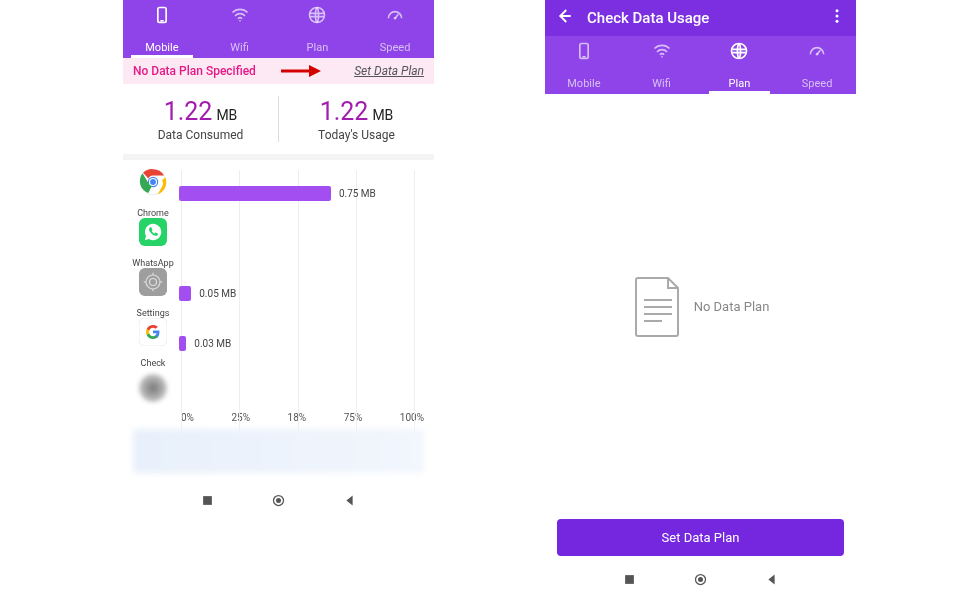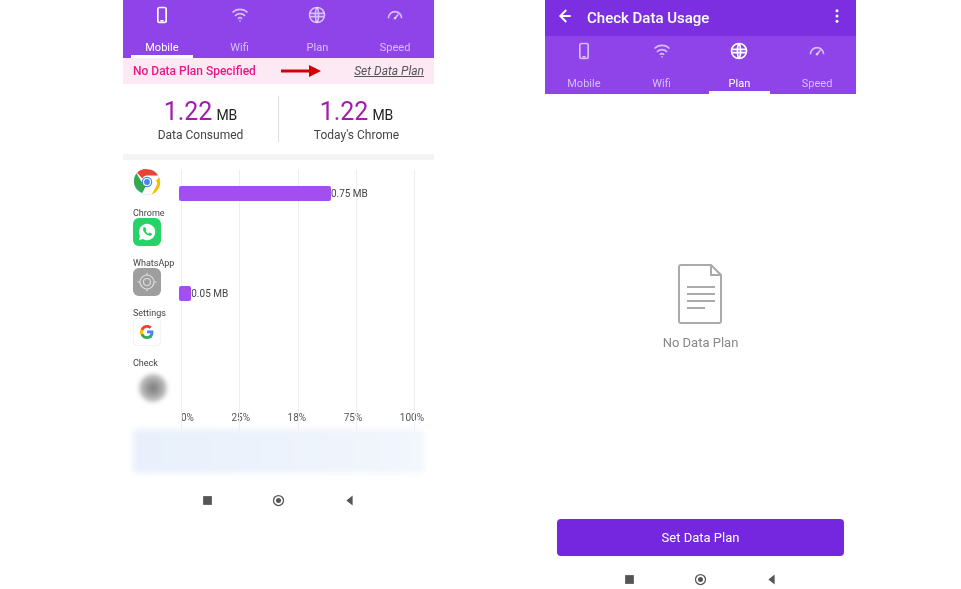--- a/index.html
+++ b/index.html
@@ -130,21 +130,21 @@
     align-items: center;
     height: 50px;
     gap: 6px;
     position: relative;
     z-index: 1;
   }
   .app-row .icon-cell {
     width: 40px;
     display: flex;
     flex-direction: column;
-    align-items: flex-start;
+    align-items: center;
     gap: 12px;
   }
   .app-row .icon-cell .nm { font-size: 9px; color: #444;}
   .app-row .icon-cell .ic { width: 28px; height: 28px; border-radius: 6px;}
   .bar-track {
     flex: 1;
     position: relative;
     height: 15px;
   }
   .bar {
@@ -153,21 +153,21 @@
     height: 15px;
     background: #a24ef0;
     border-radius: 2px;
   }
   .bar-label {
     position: absolute;
     top: 0;
     font-size: 10px;
     color: #444;
     line-height: 15px;
-    padding-left: 0;
+    padding-left: 8px;
   }
   .axis {
     display: flex;
     justify-content: space-between;
     font-size: 10px;
     color: #555;
     padding-left: 48px;
     padding-right: 0px;
     margin-top: 4px;
   }
@@ -188,21 +188,20 @@
     height: 44px;
     background: linear-gradient(90deg, #e8f0fb 0%, #f2f6fd 100%);
     filter: blur(3px);
     border-radius: 2px;
   }
 
   
   .empty {
     height: 425px;
     display: flex;
-    flex-direction:column;
     align-items:center;
     justify-content:center;
     gap: 10px;
     color: #888;
     font-size: 13px;
   }
   .empty svg { width: 52px; height: 62px; }
 
   .btn-primary {
     background: #7527e0;
@@ -283,21 +282,21 @@
   </div>
 
   <div class="stats-row">
     <div class="stat">
       <div><span class="big">1.22</span> <span class="unit">MB</span></div>
       <div class="lbl">Data Consumed</div>
     </div>
     <div class="divider"></div>
     <div class="stat">
       <div><span class="big">1.22</span> <span class="unit">MB</span></div>
-      <div class="lbl">Today's Chrome</div>
+      <div class="lbl">Today's Usage</div>
     </div>
   </div>
 
   <div class="usage-list">
     <div class="gridlines">
       <div class="gl" style="left:0%"></div>
       <div class="gl" style="left:25%"></div>
       <div class="gl" style="left:50%"></div>
       <div class="gl" style="left:75%"></div>
       <div class="gl" style="left:100%"></div>
@@ -366,20 +365,24 @@
           <svg viewBox="0 0 48 48">
               <rect width="48" height="48" rx="10" fill="#fff" stroke="#ddd"></rect>
               <path d="M35 24c0-.9-.1-1.6-.2-2.4H24v4.6h6.2c-.3 1.6-1.2 3-2.6 3.9v3.2h4.2c2.5-2.3 3.2-5.7 3.2-9.3z" fill="#4285F4"></path>
               <path d="M24 36c3.2 0 6-1.1 8-2.9l-4.2-3.2c-1.1.7-2.5 1.2-3.8 1.2-3 0-5.5-2-6.4-4.7h-4.3v3.3C15.3 33.4 19.3 36 24 36z" fill="#34A853"></path>
               <path d="M17.6 26.4c-.2-.7-.4-1.5-.4-2.4s.1-1.7.4-2.4v-3.3h-4.3C12.5 20.3 12 22.1 12 24s.5 3.7 1.3 5.3l4.3-2.9z" fill="#FBBC05"></path>
               <path d="M24 16.8c1.8 0 3.3.6 4.6 1.8l3.7-3.7C29.9 12.9 27.2 12 24 12c-4.7 0-8.7 2.6-10.7 6.3l4.3 3.3c.9-2.7 3.4-4.8 6.4-4.8z" fill="#EA4335"></path>
             </svg>
         </span>
         <span class="nm">Check</span>
       </div>
+      <div class="bar-track">
+        <div class="bar" style="width:3%"></div>
+        <span class="bar-label" style="left:3%">0.03 MB</span>
+      </div>
     </div>
 
     <div class="blurred-row">
       <div class="ic"></div>
     </div>
 
     <div class="axis">
       <span>0%</span>
       <span>25%</span>
       <span>18%</span>

